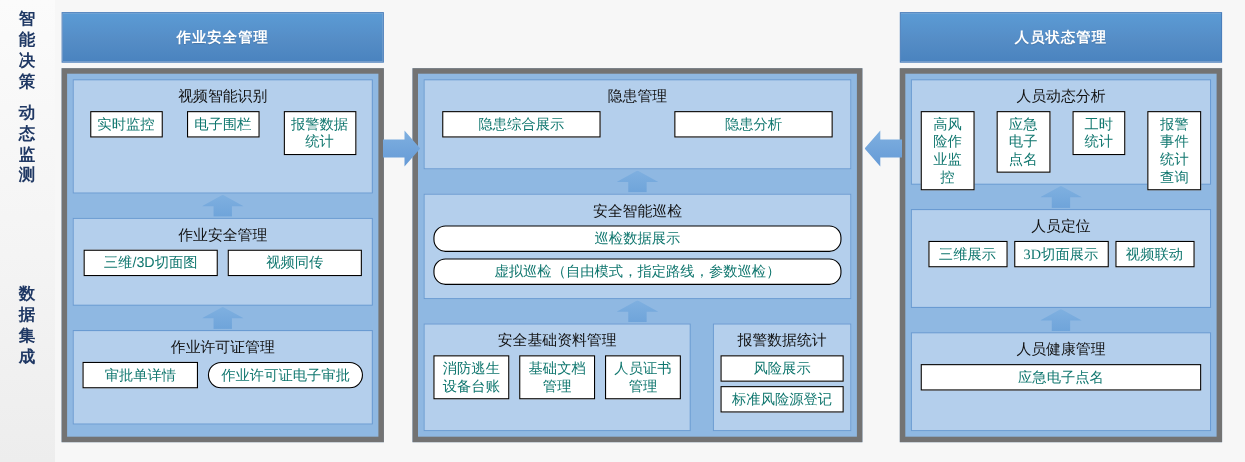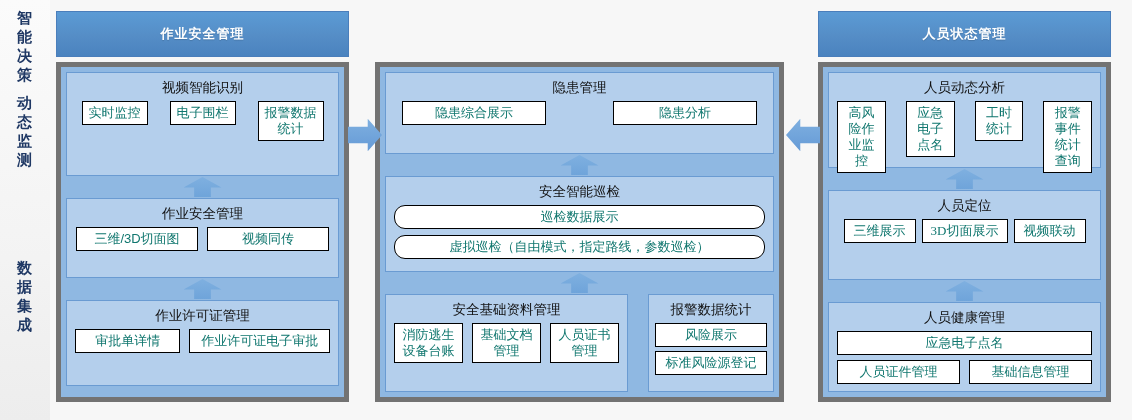--- a/index.html
+++ b/index.html
@@ -91,21 +91,21 @@
   #arrow-c3-c2{left:786px;}
   #arrow-c3-c2 i{clip-path:polygon(100% 26%,42% 26%,42% 2%,0 50%,42% 98%,42% 74%,100% 74%);}
 
   
   #c1-sec-1{height:104px;}
   #c1-sec-1 .box{width:66px;}
   #c1-sec-2{height:80px;}
   #c1-sec-2 .box{width:122px;}
   #c1-sec-3{height:86px;}
   #c1-sec-3 .box:first-child{width:112px;}
-  #c1-sec-3 .box:last-child{width:150px;}
+  #c1-sec-3 .box:last-child{width:150px;border-radius:12px;}
 
   
   #c2-sec-1{height:82px;}
   #c2-sec-1 .boxrow{justify-content:space-between;padding:0 8px;}
   #c2-sec-1 .box{width:144px;}
   #c2-sec-2{height:96px;}
   #c2-sec-2 .box{width:100%;margin-bottom:6px;}
   #c2-bottom{display:flex;gap:20px;flex:1 1 auto;}
   #c2-sec-3{flex:0 0 243px;padding:5px 6px;}
   #c2-sec-3 .box{width:69px;}
@@ -268,22 +268,18 @@
         </div>
       </div>
 
       <div class="arrow-up">
           <i></i>
         </div>
 
       <div class="section" id="c3-sec-3">
         <div class="section-title">人员健康管理</div>
         <div class="box full">应急电子点名</div>
-        <div class="boxrow">
-          <div class="box">人员证件管理</div>
-          <div class="box">基础信息管理</div>
-        </div>
       </div>
 
     </div>
   </div>
 
 </div>
 
 </body></html>

